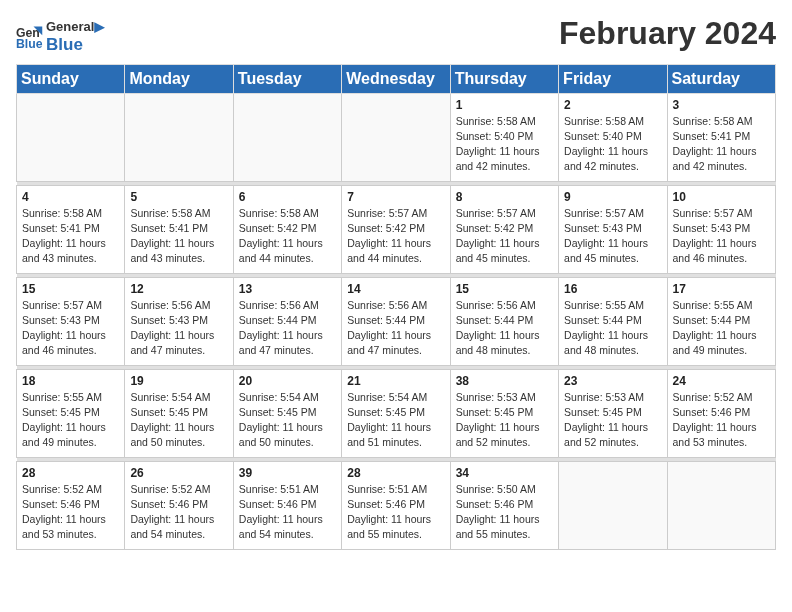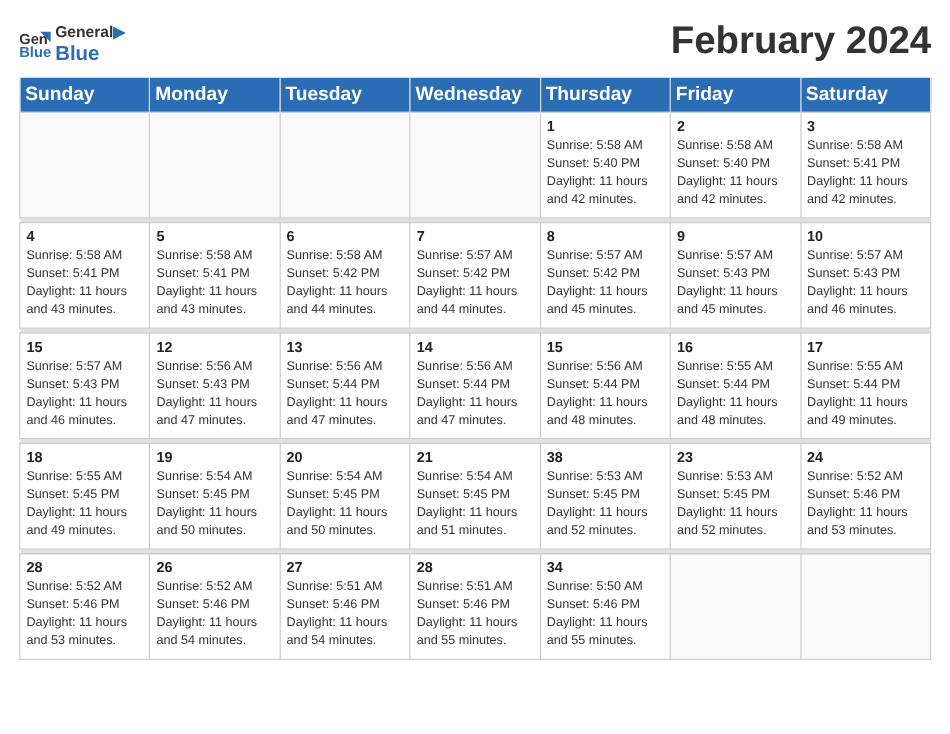--- a/index.html
+++ b/index.html
@@ -320,21 +320,21 @@
 and 53 minutes.</div>
           </td>
           <td>
             <span class="day-num">26</span>
             <div class="day-info" style="white-space: pre-line;">Sunrise: 5:52 AM
 Sunset: 5:46 PM
 Daylight: 11 hours
 and 54 minutes.</div>
           </td>
           <td>
-            <span class="day-num">27</span>
+            <span class="day-num">39</span>
             <div class="day-info" style="white-space: pre-line;">Sunrise: 5:51 AM
 Sunset: 5:46 PM
 Daylight: 11 hours
 and 54 minutes.</div>
           </td>
           <td>
             <span class="day-num">28</span>
             <div class="day-info" style="white-space: pre-line;">Sunrise: 5:51 AM
 Sunset: 5:46 PM
 Daylight: 11 hours

